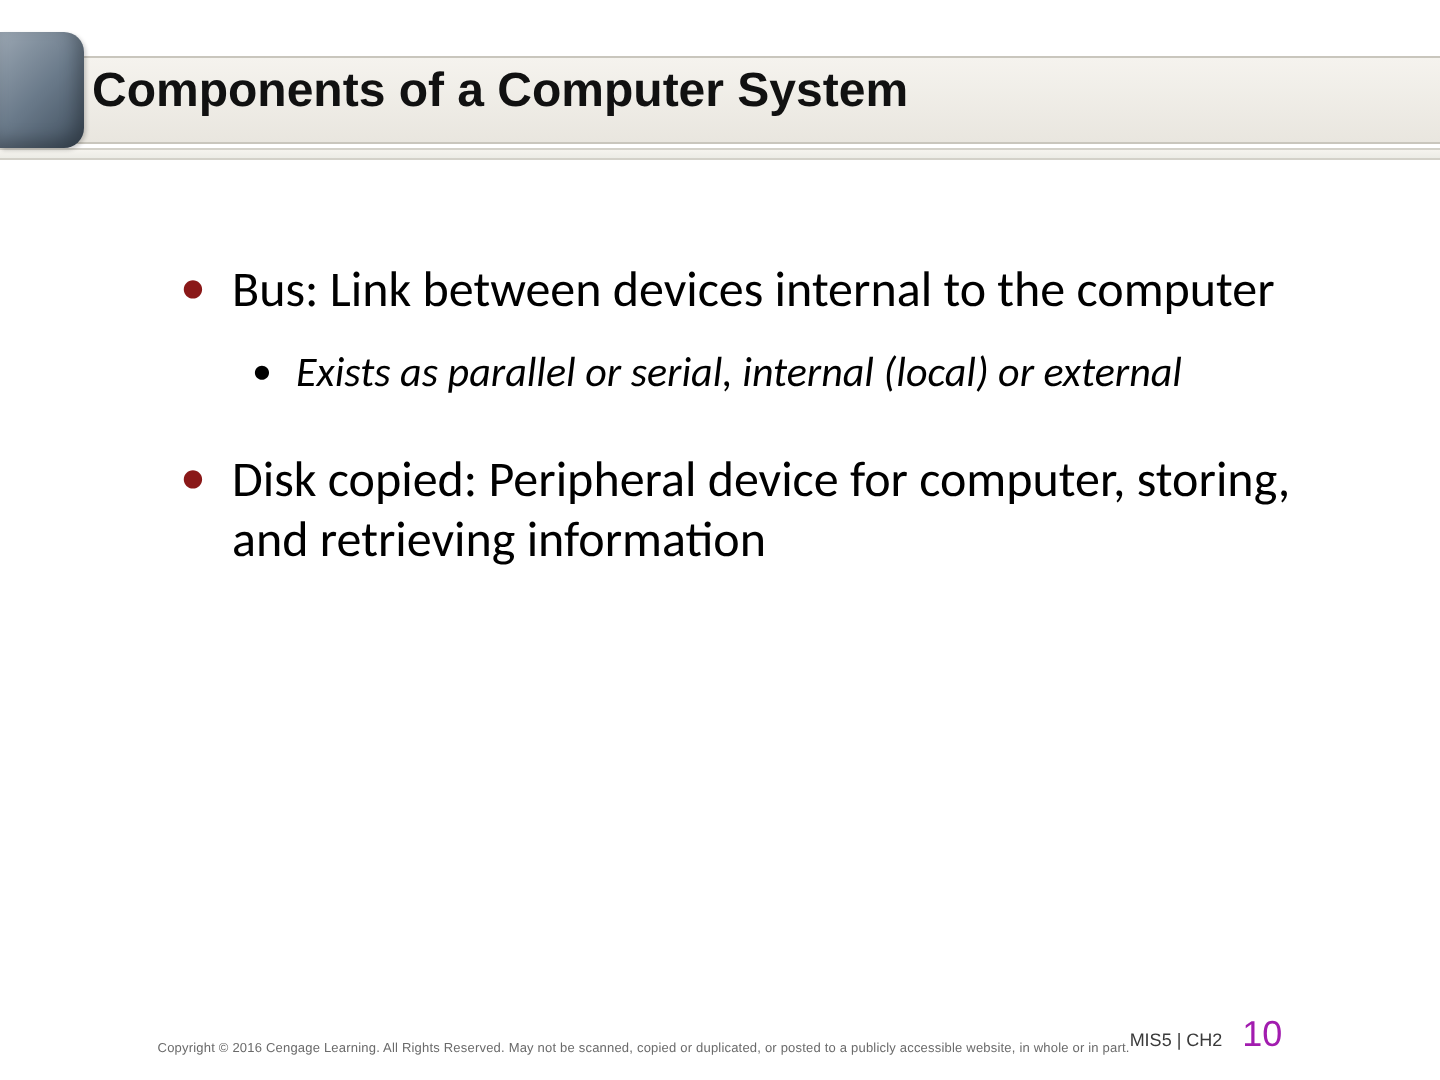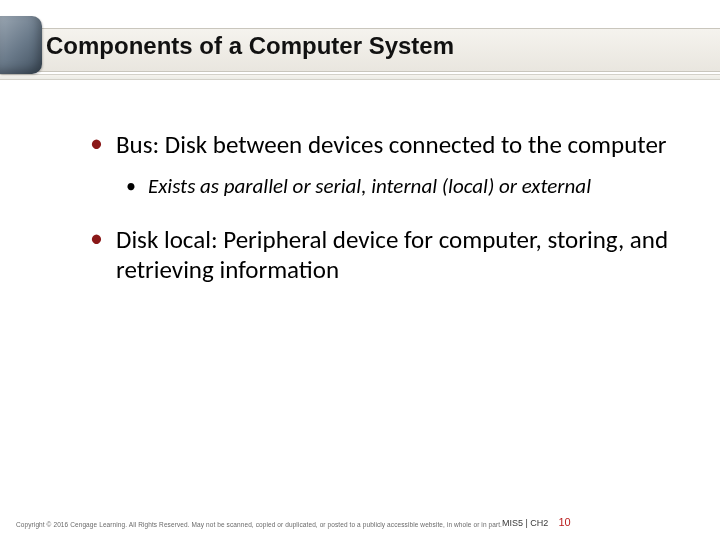--- a/index.html
+++ b/index.html
@@ -21,56 +21,56 @@
                 font-family: Arial, sans-serif; color: #111; }
 
   .content { position: absolute; top: 118px; left: 90px; right: 40px; }
   .l1 { position: relative; margin-top: 12px; padding-left: 26px; font-size: 25px; line-height: 1.18; }
   .l1 .bullet { position: absolute; left: 0; top: 0; color: #8a1818; font-size: 26px; line-height: 1; }
   .l2 { position: relative; margin-top: 14px; margin-left: 36px; padding-left: 22px;
         font-size: 21px; line-height: 1.22; font-style: italic; }
   .l2 .bullet { position: absolute; left: 0; top: 0; color: #000; font-style: normal; font-size: 20px; }
 
   .footer { position: absolute; left: 0; bottom: 12px; width: 100%; padding: 0 16px;
-            display: flex; align-items: flex-end; justify-content: flex-start;
+            display: flex; align-items: flex-end; justify-content: center;
             font-family: Arial, sans-serif; }
   .copyright { font-size: 6.5px; color: #6a6a6a; letter-spacing: .1px; max-width: 520px; }
   .foot-right { display: flex; align-items: baseline; gap: 10px; }
   .chapter { font-size: 9px; color: #3a3a3a; }
-  .pagenum { font-size: 11px; color: #b91c1c; margin-top: 25px; }
+  .pagenum { font-size: 18px; color: #a21caf; margin-top: 25px; }
 
   b { font-weight: 400; }
 </style>
 </head>
 <body>
 
 <div class="slide">
 
   <div class="title-wrap">
     <div class="title-bg1"></div>
     <div class="title-bg2"></div>
     <div class="corner-tab"></div>
     <div class="title-text">Components of a Computer System</div>
   </div>
 
   <div class="content">
 
     <div class="l1">
       <span class="bullet">•</span>
-      <b>Bus</b><span>: Disk between devices connected to the computer</span>
+      <b>Bus</b><span>: Link between devices internal to the computer</span>
     </div>
 
     <div class="l2">
       <span class="bullet">•</span>
       <span>Exists as parallel or serial, internal (local) or external</span>
     </div>
 
     <div class="l1" style="margin-top:26px;">
       <span class="bullet">•</span>
-      <b>Disk local</b><span>: Peripheral device for computer, storing, and retrieving information</span>
+      <b>Disk copied</b><span>: Peripheral device for computer, storing, and retrieving information</span>
     </div>
 
   </div>
 
   <div class="footer">
     <div class="copyright">Copyright © 2016 Cengage Learning. All Rights Reserved. May not be scanned, copied or duplicated, or posted to a publicly accessible website, in whole or in part.</div>
     <div class="foot-right">
       <span class="chapter">MIS5 | CH2</span>
       <span class="pagenum">10</span>
     </div>

